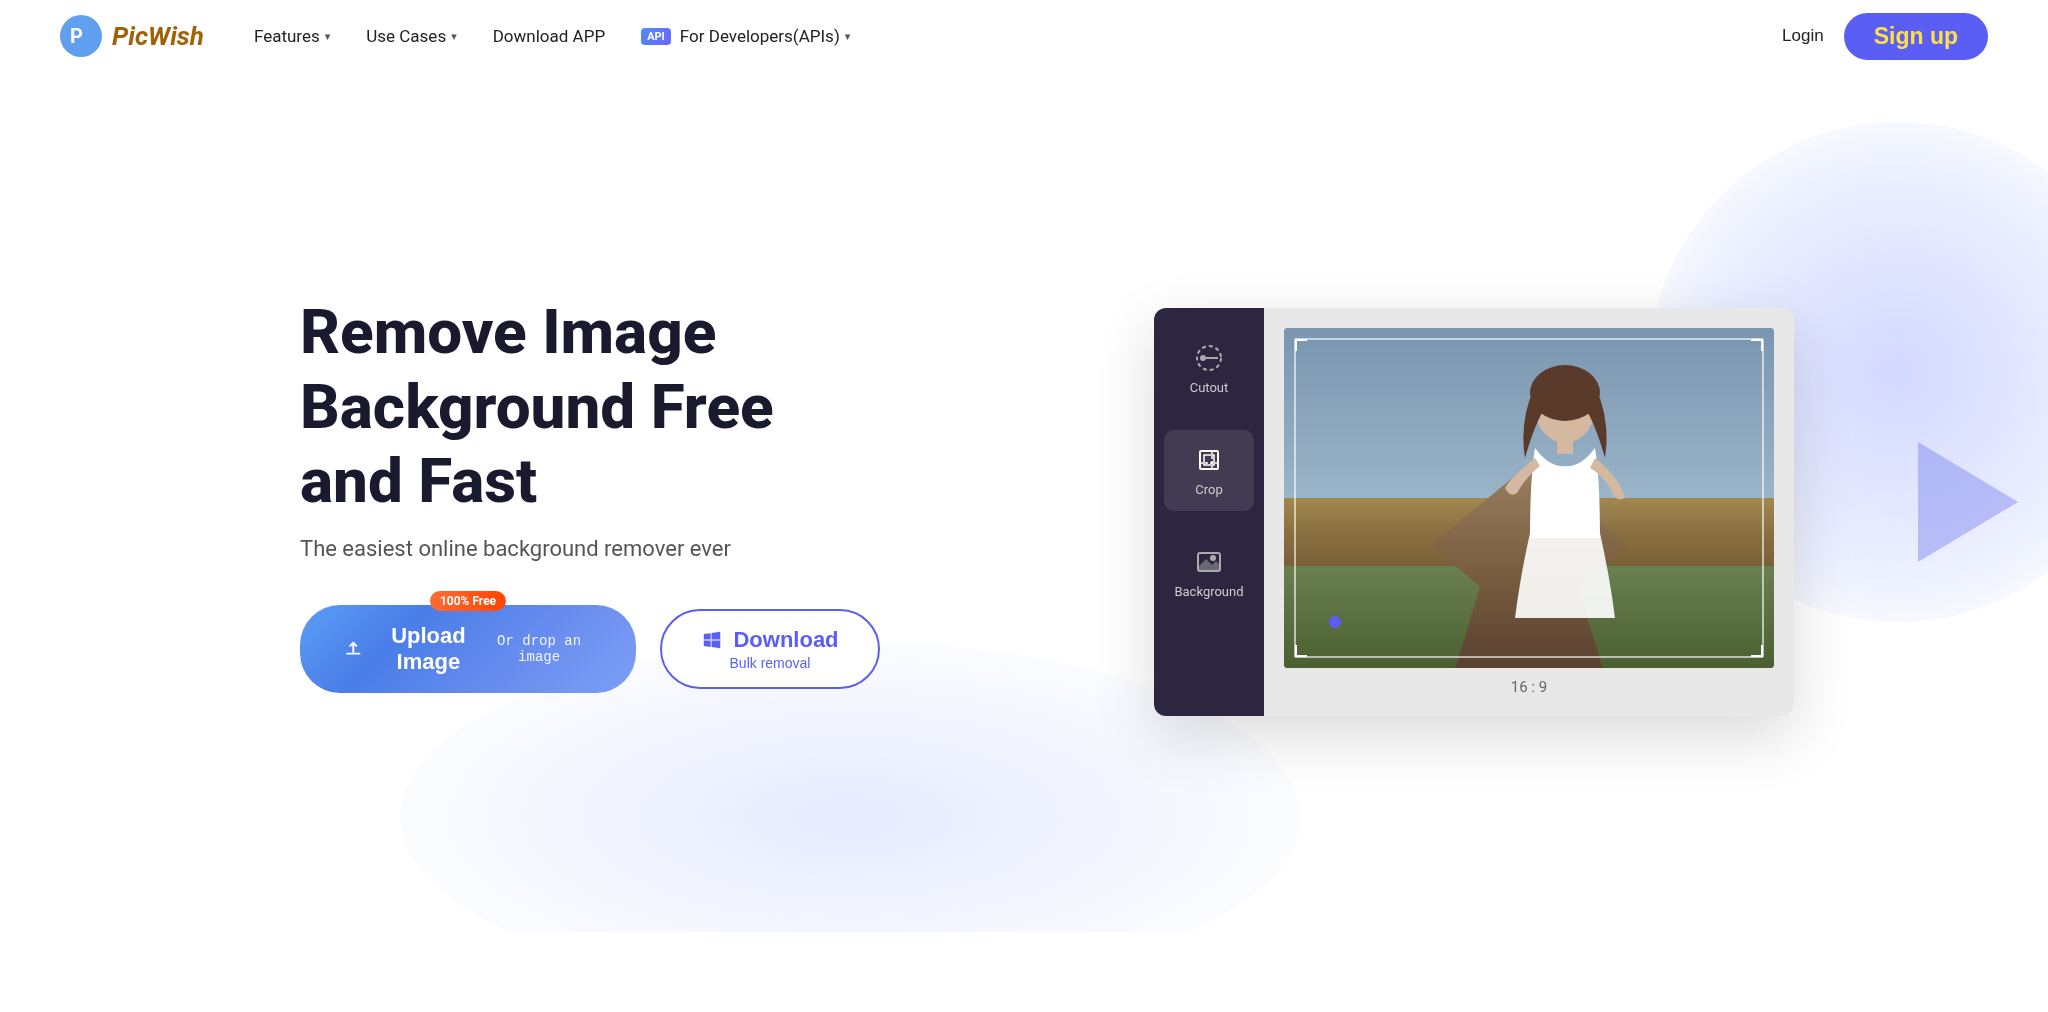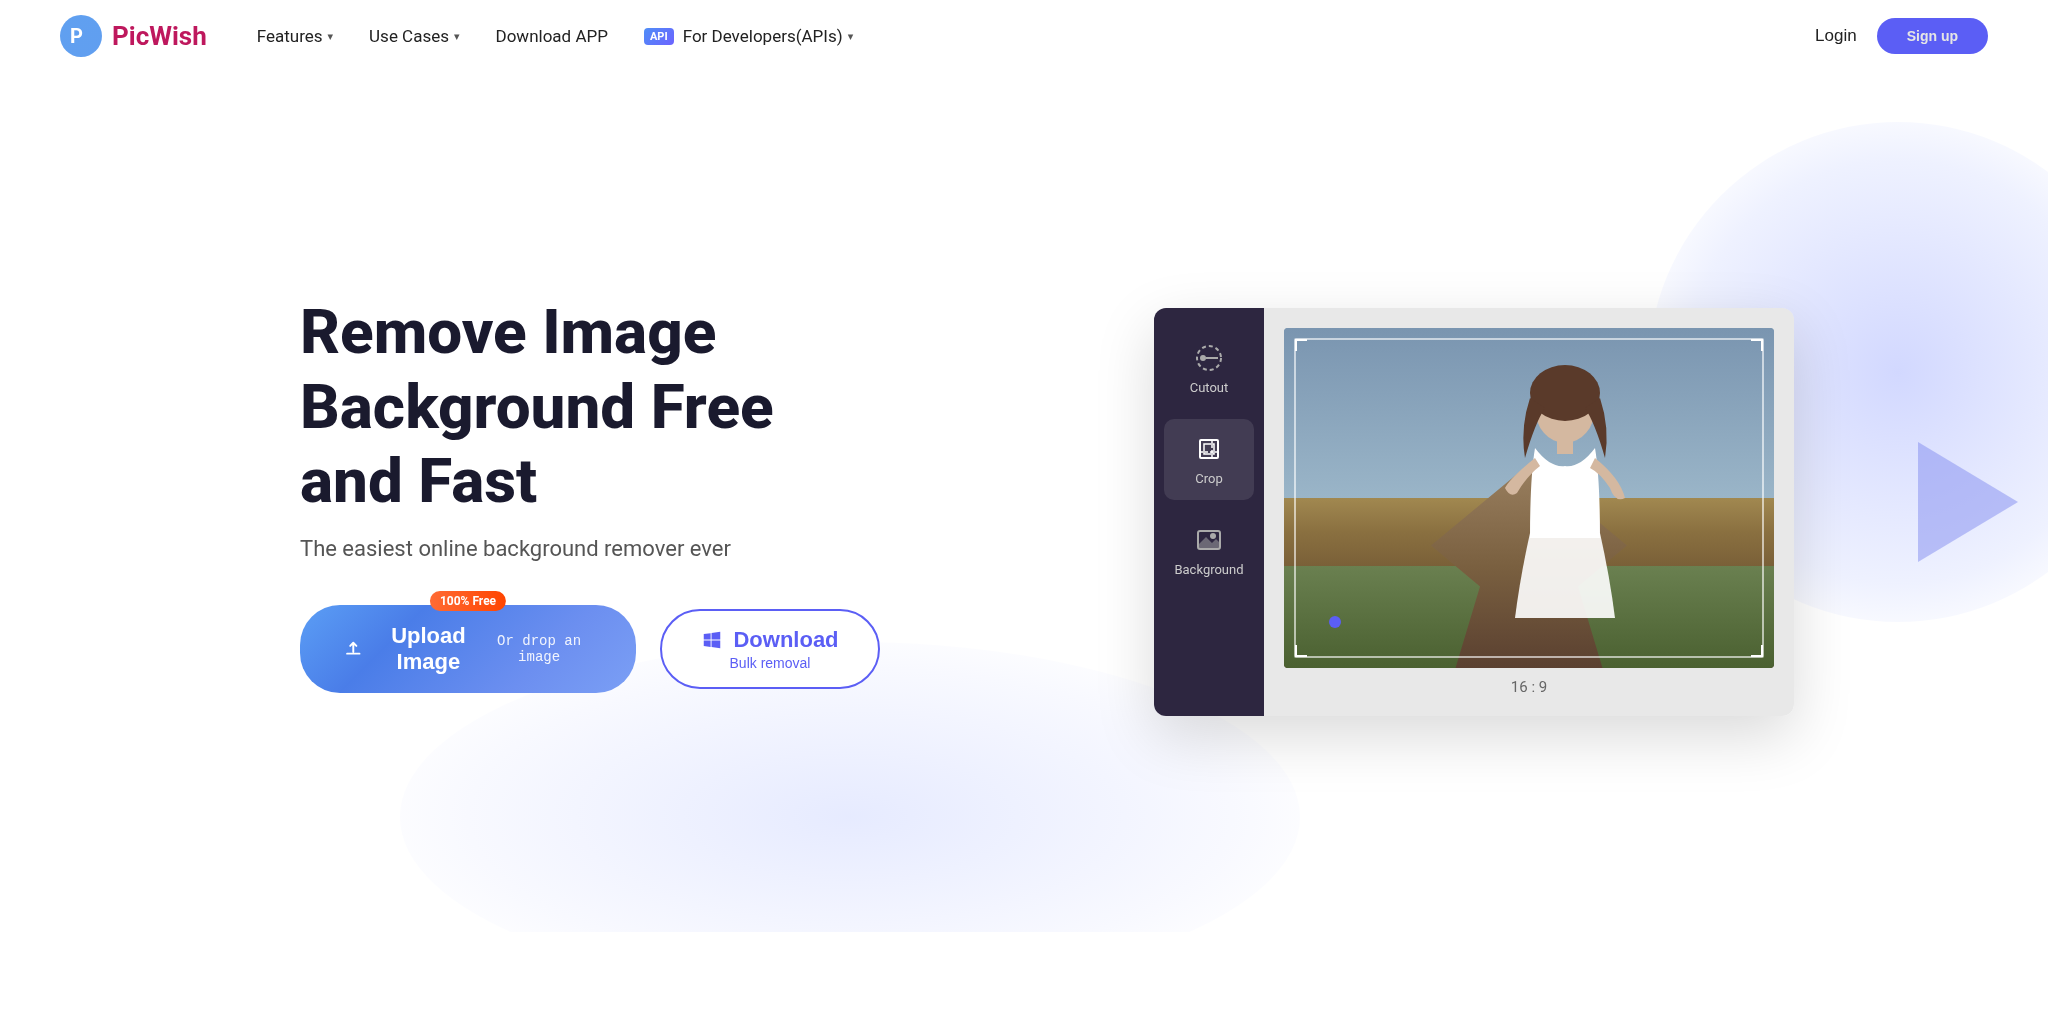--- a/index.html
+++ b/index.html
@@ -26,21 +26,22 @@
       gap: 10px;
       margin-right: 50px;
     }
     .logo-icon {
       width: 42px;
       height: 42px;
     }
     .logo-text {
       font-size: 26px;
       font-weight: 700;
-      color: #be185d;
+      color: #a16207;
+      font-style: italic;
     }
     .nav-links {
       display: flex;
       align-items: center;
       gap: 36px;
       flex: 1;
     }
     .nav-item {
       display: flex;
       align-items: center;
@@ -71,22 +72,22 @@
     }
     .login-btn {
       font-size: 17px;
       color: #222;
       cursor: pointer;
       background: none;
       border: none;
     }
     .signup-btn {
       background: #5b5ef5;
-      color: #e5e5e5;
-      font-size: 14px;
+      color: #fde047;
+      font-size: 23px;
       font-weight: 600;
       padding: 10px 30px;
       border-radius: 30px;
       border: none;
       cursor: pointer;
     }
 
     
     .hero {
       display: flex;
@@ -301,21 +302,21 @@
       box-shadow: 0 20px 60px rgba(0,0,0,0.15);
       width: 640px;
     }
     .editor-sidebar {
       background: #2d2640;
       width: 110px;
       display: flex;
       flex-direction: column;
       align-items: center;
       padding: 20px 7px;
-      gap: 10px;
+      gap: 21px;
     }
     .sidebar-tool {
       display: flex;
       flex-direction: column;
       align-items: center;
       gap: 6px;
       padding: 14px 10px;
       border-radius: 10px;
       cursor: pointer;
       width: 90px;

